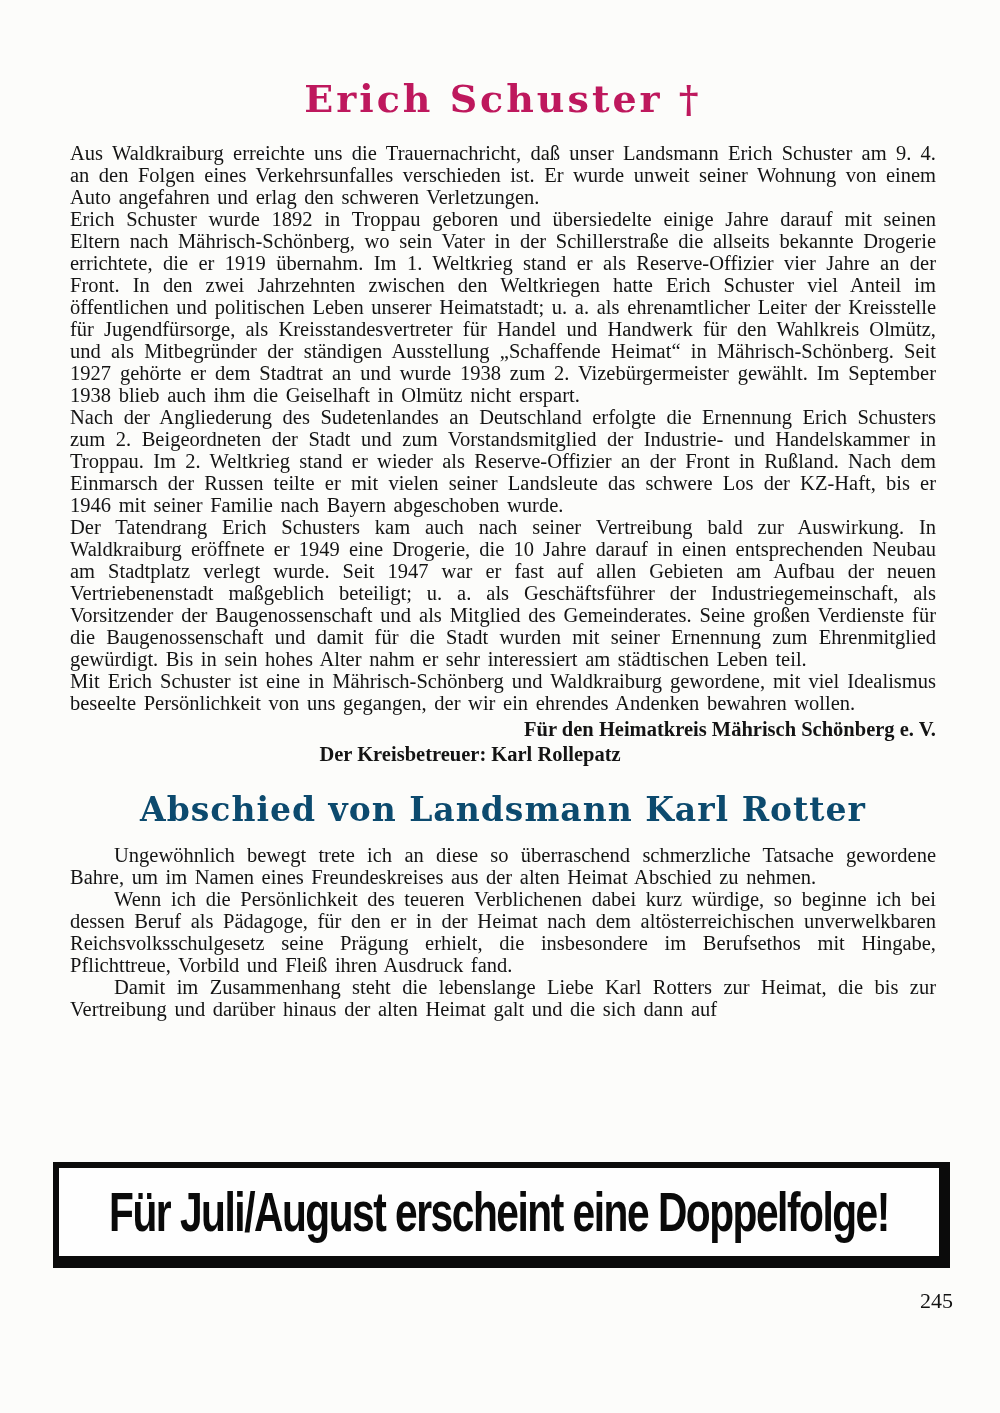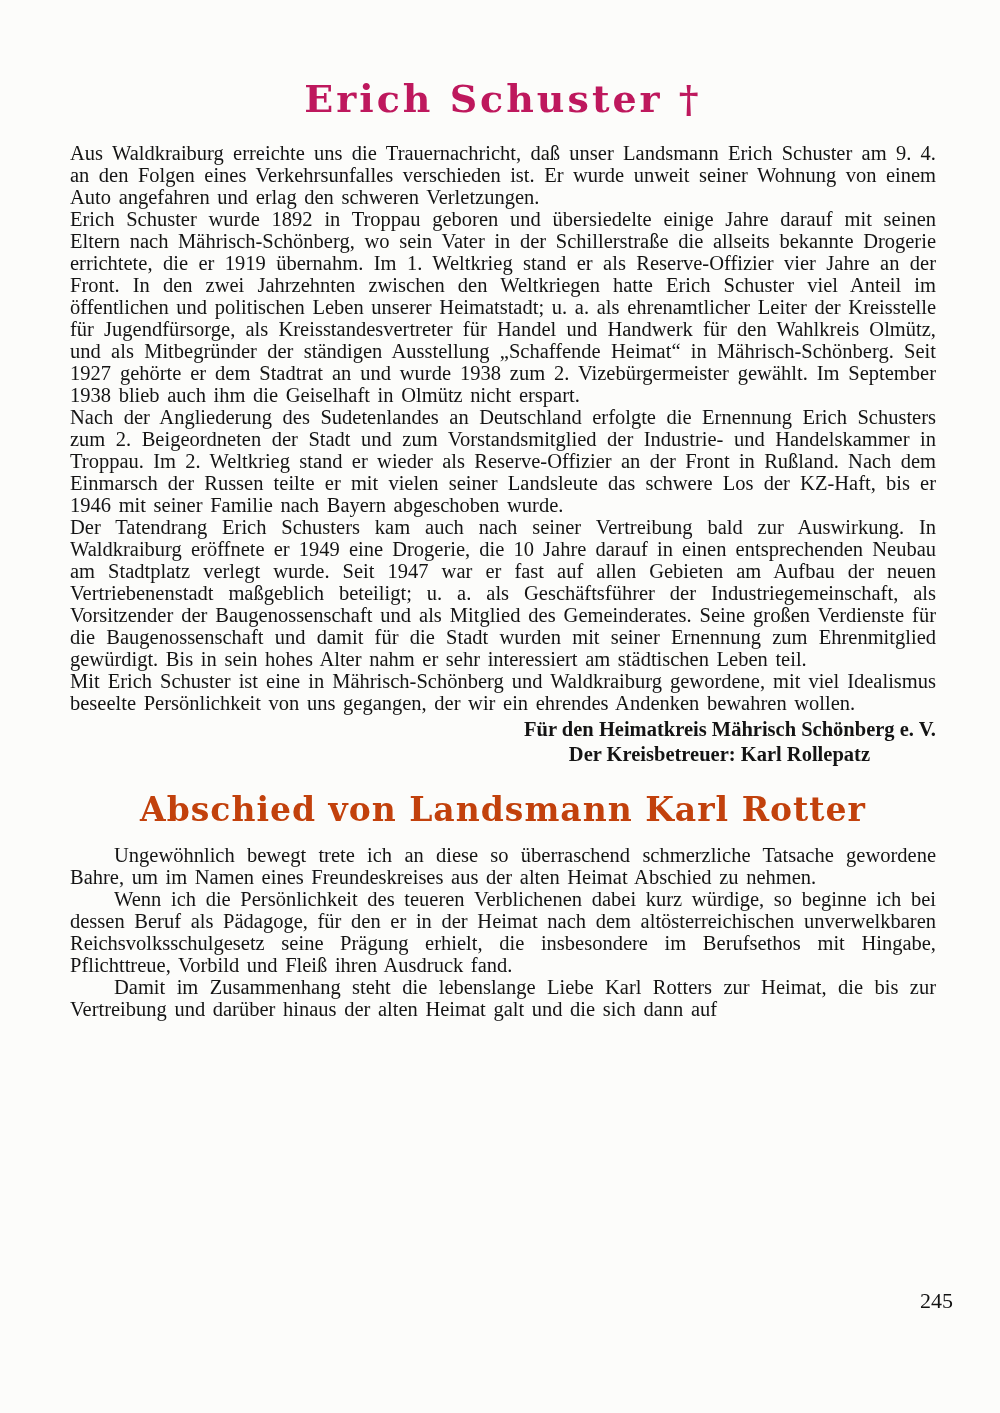--- a/index.html
+++ b/index.html
@@ -28,31 +28,31 @@
   .bodytext p {
     margin:0;
     text-align:justify;
     font-size:20.5px;
     line-height:22px;
     word-spacing:2.5px;
   }
 
   .signoff { margin-top:3px; font-size:20.5px; line-height:25px; }
   .signoff-org  { text-align:right;font-weight:bold; }
-  .signoff-name { text-align:right; font-weight:bold; padding-right:66px; }
+  .signoff-name { text-align:center; font-weight:bold; padding-right:66px; }
 
   .fraktur-title {
     margin:24px 0 15px 0;
     text-align:center;
     font-family:"DejaVu Serif", serif;
     font-weight:bold;
     font-size:33px;
     line-height:1.15;
     letter-spacing:1px;
-    color:#c2410c;
+    color:#0c4a6e;
   }
 
   .art2 p { text-indent:44px; }
 
   .banner {
     position:absolute;
     top:1162px; left:53px;
     width:897px; height:106px;
     box-sizing:border-box;
     background:#fefefe;
@@ -103,15 +103,18 @@
 
     <section class="bodytext art2">
       <h2 class="fraktur-title">Abschied von Landsmann Karl Rotter</h2>
       <p>Ungewöhnlich bewegt trete ich an diese so überraschend schmerzliche Tatsache gewordene Bahre, um im Namen eines Freundeskreises aus der alten Heimat Abschied zu nehmen.</p>
       <p>Wenn ich die Persönlichkeit des teueren Verblichenen dabei kurz würdige, so beginne ich bei dessen Beruf als Pädagoge, für den er in der Heimat nach dem altösterreichischen unverwelkbaren Reichsvolksschulgesetz seine Prägung erhielt, die insbesondere im Berufsethos mit Hingabe, Pflichttreue, Vorbild und Fleiß ihren Ausdruck fand.</p>
       <p>Damit im Zusammenhang steht die lebenslange Liebe Karl Rotters zur Heimat, die bis zur Vertreibung und darüber hinaus der alten Heimat galt und die sich dann auf</p>
     </section>
 
   </div>
 
+  <div class="banner">
+    <span class="banner-text">Für Juli/August erscheint eine Doppelfolge!</span>
+  </div>
 
   <div class="pagenum">245</div>
 </div>
 
 </body></html>

